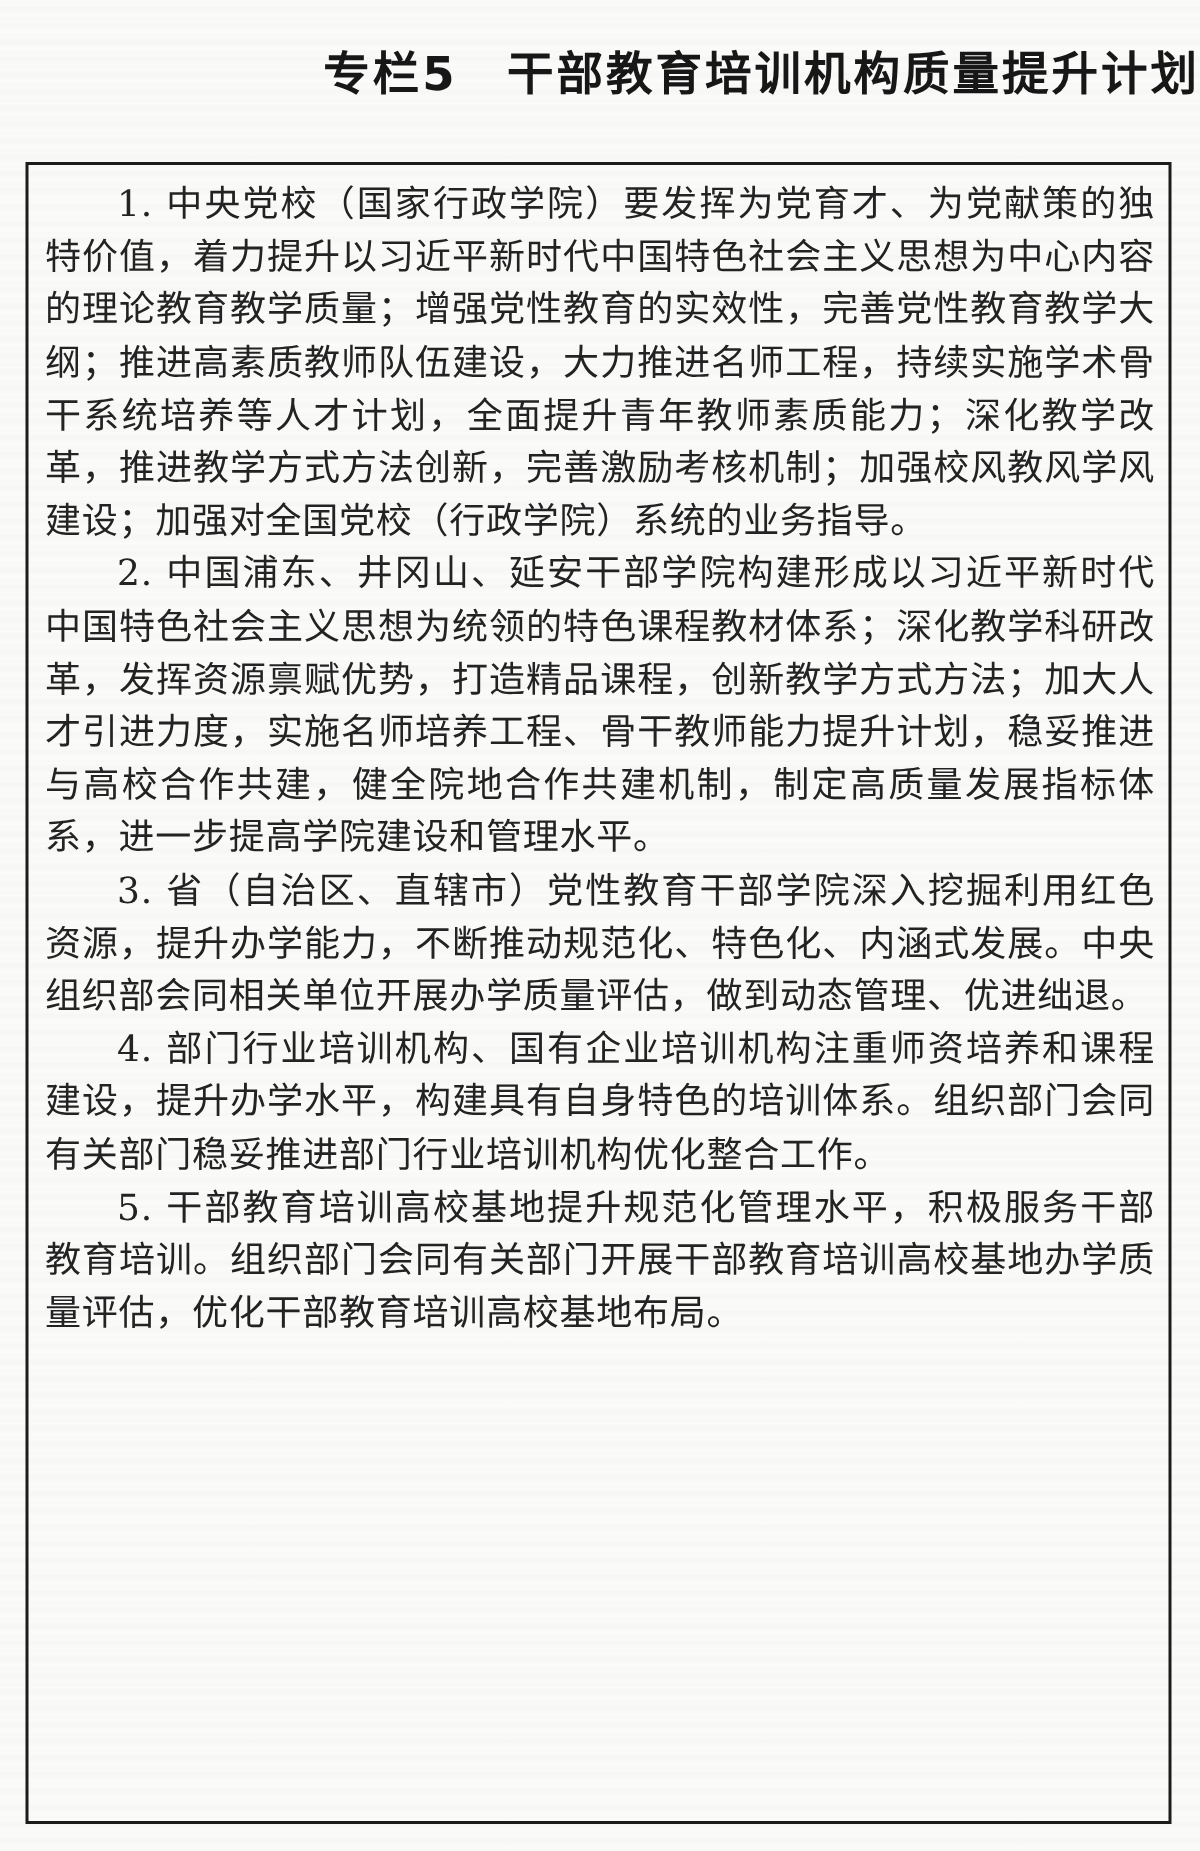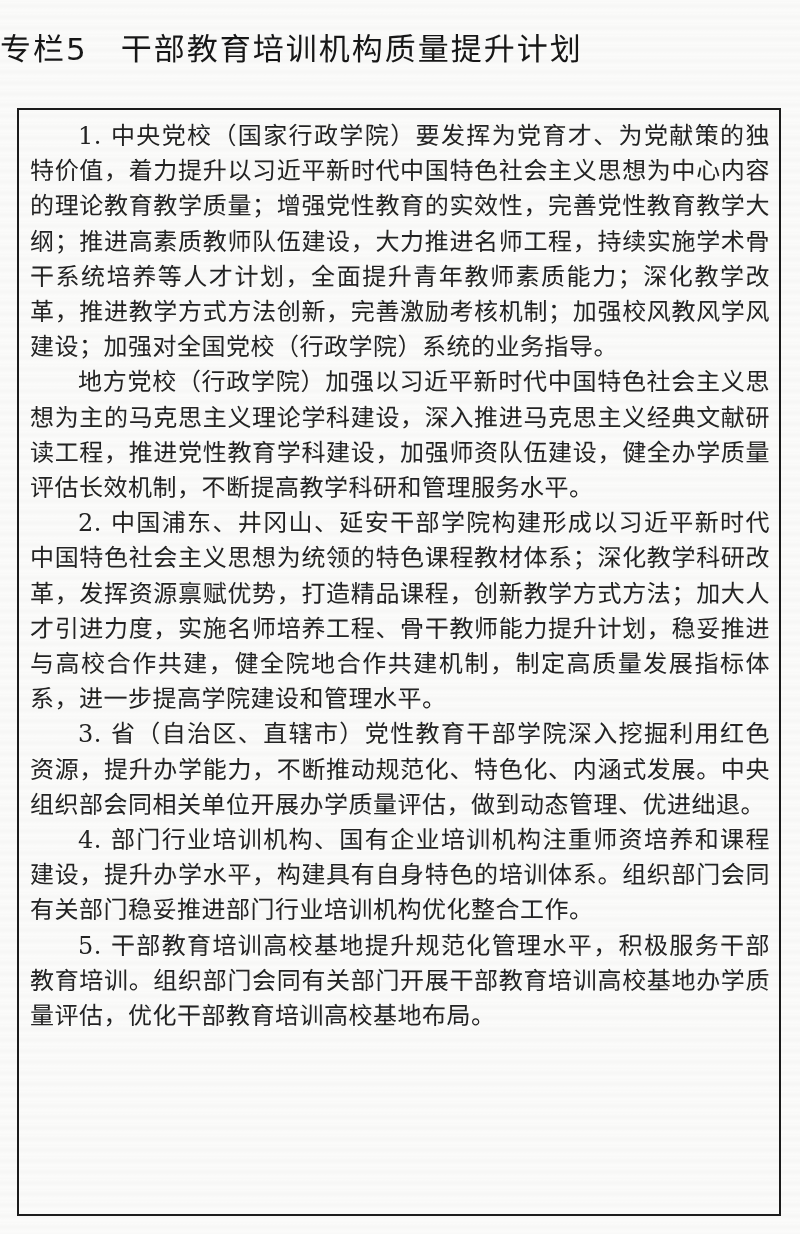--- a/index.html
+++ b/index.html
@@ -20,23 +20,23 @@
     );
     font-family: "DejaVu Serif", "Liberation Serif", serif;
     overflow: hidden;
   }
   .doc-title {
     margin: 0;
     position: absolute;
     top: 24px;
     left: 0;
     width: 100%;
-    text-align: left;
+    text-align: right;
     font-size: 31px;
-    font-weight: normal;
+    font-weight: bold;
     letter-spacing: 2px;
     color: #171717;
     font-family: "DejaVu Sans", "Liberation Sans", sans-serif;
   }
   .content-box {
     position: absolute;
     left: 17px;
     top: 108px;
     width: 764px;
     height: 1108px;
@@ -57,19 +57,18 @@
   }
 </style>
 </head>
 <body>
 
 <div class="page">
   <h1 class="doc-title">专栏5　干部教育培训机构质量提升计划</h1>
 
   <div class="content-box">
     <p class="para">1. 中央党校（国家行政学院）要发挥为党育才、为党献策的独特价值，着力提升以习近平新时代中国特色社会主义思想为中心内容的理论教育教学质量；增强党性教育的实效性，完善党性教育教学大纲；推进高素质教师队伍建设，大力推进名师工程，持续实施学术骨干系统培养等人才计划，全面提升青年教师素质能力；深化教学改革，推进教学方式方法创新，完善激励考核机制；加强校风教风学风建设；加强对全国党校（行政学院）系统的业务指导。</p>
-    <p class="para">地方党校（行政学院）加强以习近平新时代中国特色社会主义思想为主的马克思主义理论学科建设，深入推进马克思主义经典文献研读工程，推进党性教育学科建设，加强师资队伍建设，健全办学质量评估长效机制，不断提高教学科研和管理服务水平。</p>
     <p class="para">2. 中国浦东、井冈山、延安干部学院构建形成以习近平新时代中国特色社会主义思想为统领的特色课程教材体系；深化教学科研改革，发挥资源禀赋优势，打造精品课程，创新教学方式方法；加大人才引进力度，实施名师培养工程、骨干教师能力提升计划，稳妥推进与高校合作共建，健全院地合作共建机制，制定高质量发展指标体系，进一步提高学院建设和管理水平。</p>
     <p class="para">3. 省（自治区、直辖市）党性教育干部学院深入挖掘利用红色资源，提升办学能力，不断推动规范化、特色化、内涵式发展。中央组织部会同相关单位开展办学质量评估，做到动态管理、优进绌退。</p>
     <p class="para">4. 部门行业培训机构、国有企业培训机构注重师资培养和课程建设，提升办学水平，构建具有自身特色的培训体系。组织部门会同有关部门稳妥推进部门行业培训机构优化整合工作。</p>
     <p class="para">5. 干部教育培训高校基地提升规范化管理水平，积极服务干部教育培训。组织部门会同有关部门开展干部教育培训高校基地办学质量评估，优化干部教育培训高校基地布局。</p>
   </div>
 </div>
 
 </body></html>

